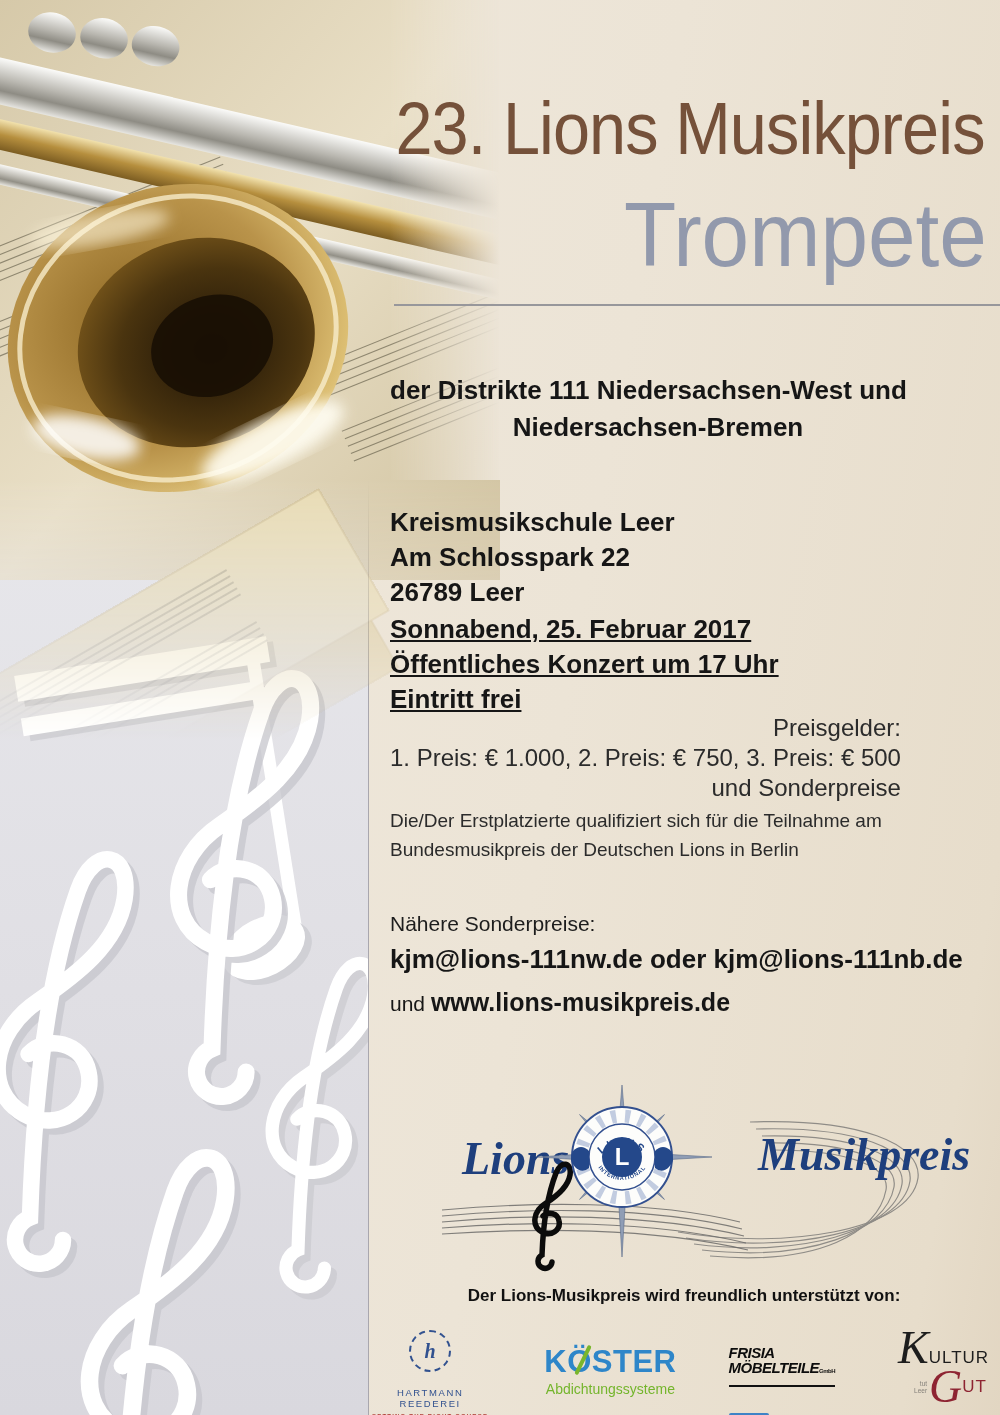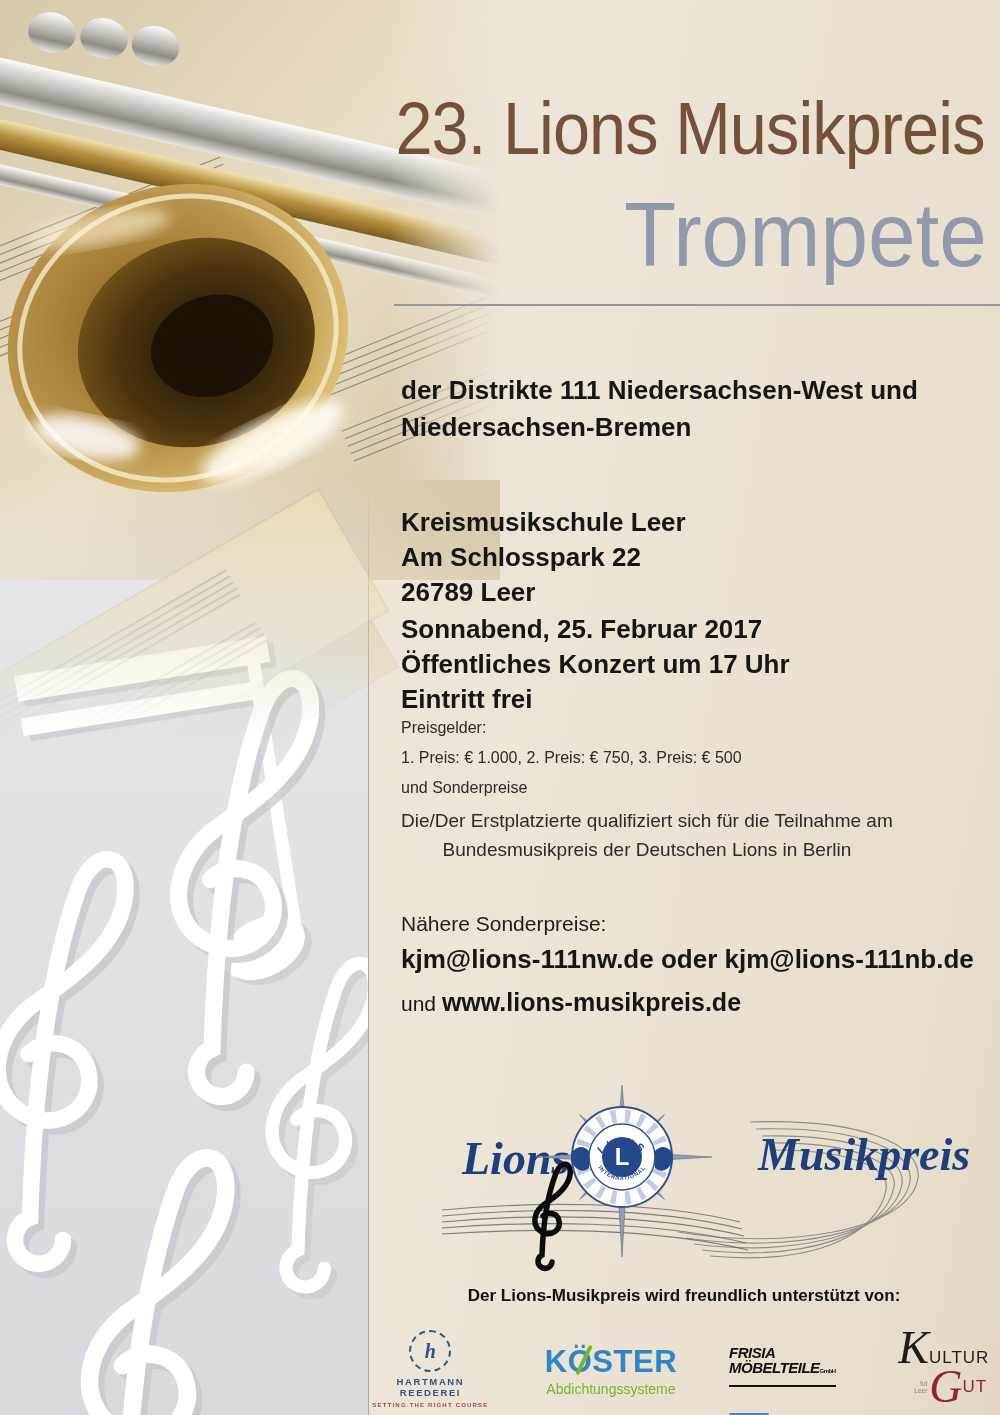--- a/index.html
+++ b/index.html
@@ -16,44 +16,44 @@
   
   .photo{position:absolute;left:0;top:0;width:500px;height:740px;}
   
   .title1{position:absolute;right:15px;top:92px;font-size:74px;line-height:1;
     color:#75513a;white-space:nowrap;transform:scaleX(.9);transform-origin:right center;
     letter-spacing:-1px;}
   .title2{position:absolute;right:13px;top:190px;font-size:90px;line-height:1;
     color:#9299ac;white-space:nowrap;transform:scaleX(.95);transform-origin:right center;}
   .rule{position:absolute;left:394px;right:0;top:304px;height:2px;background:#97979b;}
   
-  .tb{position:absolute;left:401px;white-space:nowrap;}
+  .tb{position:absolute;left:390px;white-space:nowrap;}
   .intro{top:372px;font-weight:bold;font-size:26px;line-height:37px;}
-  .intro .l2{text-align:left;width:536px;}
+  .intro .l2{text-align:center;width:536px;}
   .venue{top:497px;font-weight:bold;font-size:26px;line-height:35px;margin-top:8px;}
-  .event{top:612px;font-weight:bold;font-size:26px;line-height:35px;}
-  .prizes{top:713px;font-size:16px;line-height:30px;color:#2b2b2b;}
-  .qualification{top:806px;font-size:19px;line-height:29px;color:#2b2b2b;text-align:center;}
+  .event{top:612px;font-weight:bold;font-size:26px;line-height:35px;text-decoration:underline;}
+  .prizes{top:713px;font-size:24px;line-height:30px;color:#2b2b2b;text-align:right;}
+  .qualification{top:806px;font-size:19px;line-height:29px;color:#2b2b2b;}
   .info-label{top:912px;font-size:21px;color:#1d1d1d;}
   .emails{top:944px;font-weight:bold;font-size:26px;}
   .webline{top:988px;font-size:21px;}
   .webline b{font-size:25px;}
   
   .logo{position:absolute;left:440px;top:1082px;width:540px;height:190px;}
   
   .supporters{position:absolute;left:368px;right:0;top:1286px;text-align:center;}
   .caption{font-size:17px;font-weight:600;color:#111;}
   .sprow{margin-top:24px;display:flex;justify-content:center;align-items:flex-start;gap:52px;}
   .sp{display:flex;flex-direction:column;align-items:center;}
   
   .ha-circle{width:38px;height:38px;border:2px dashed #31518f;border-radius:50%;
     display:flex;align-items:center;justify-content:center;
     font-family:"Liberation Serif",serif;font-style:italic;font-weight:bold;
     font-size:20px;color:#31518f;}
-  .ha-name{margin-top:4px;font-size:9.5px;letter-spacing:1.6px;color:#31518f;font-weight:bold;}
+  .ha-name{margin-top:15px;font-size:9.5px;letter-spacing:1.6px;color:#31518f;font-weight:normal;}
   .ha-tag{margin-top:4px;font-size:6px;letter-spacing:1.2px;color:#b04038;font-weight:bold;}
   
   .ko{position:relative;margin-top:14px;}
   .ko-name{font-size:31px;font-weight:800;color:#2e86c9;letter-spacing:.5px;}
   .ko-slash{position:absolute;left:37px;top:0px;width:4px;height:32px;background:#7ab62d;
     transform:rotate(26deg);border-radius:2px;}
   .ko-sub{margin-top:1px;font-size:14px;color:#74b52c;text-align:center;}
   
   .fr{flex-direction:column;align-items:flex-start;gap:26px;margin-top:16px;}
   .fr-left{border-bottom:2px solid #111;padding-bottom:6px;text-align:left;}

